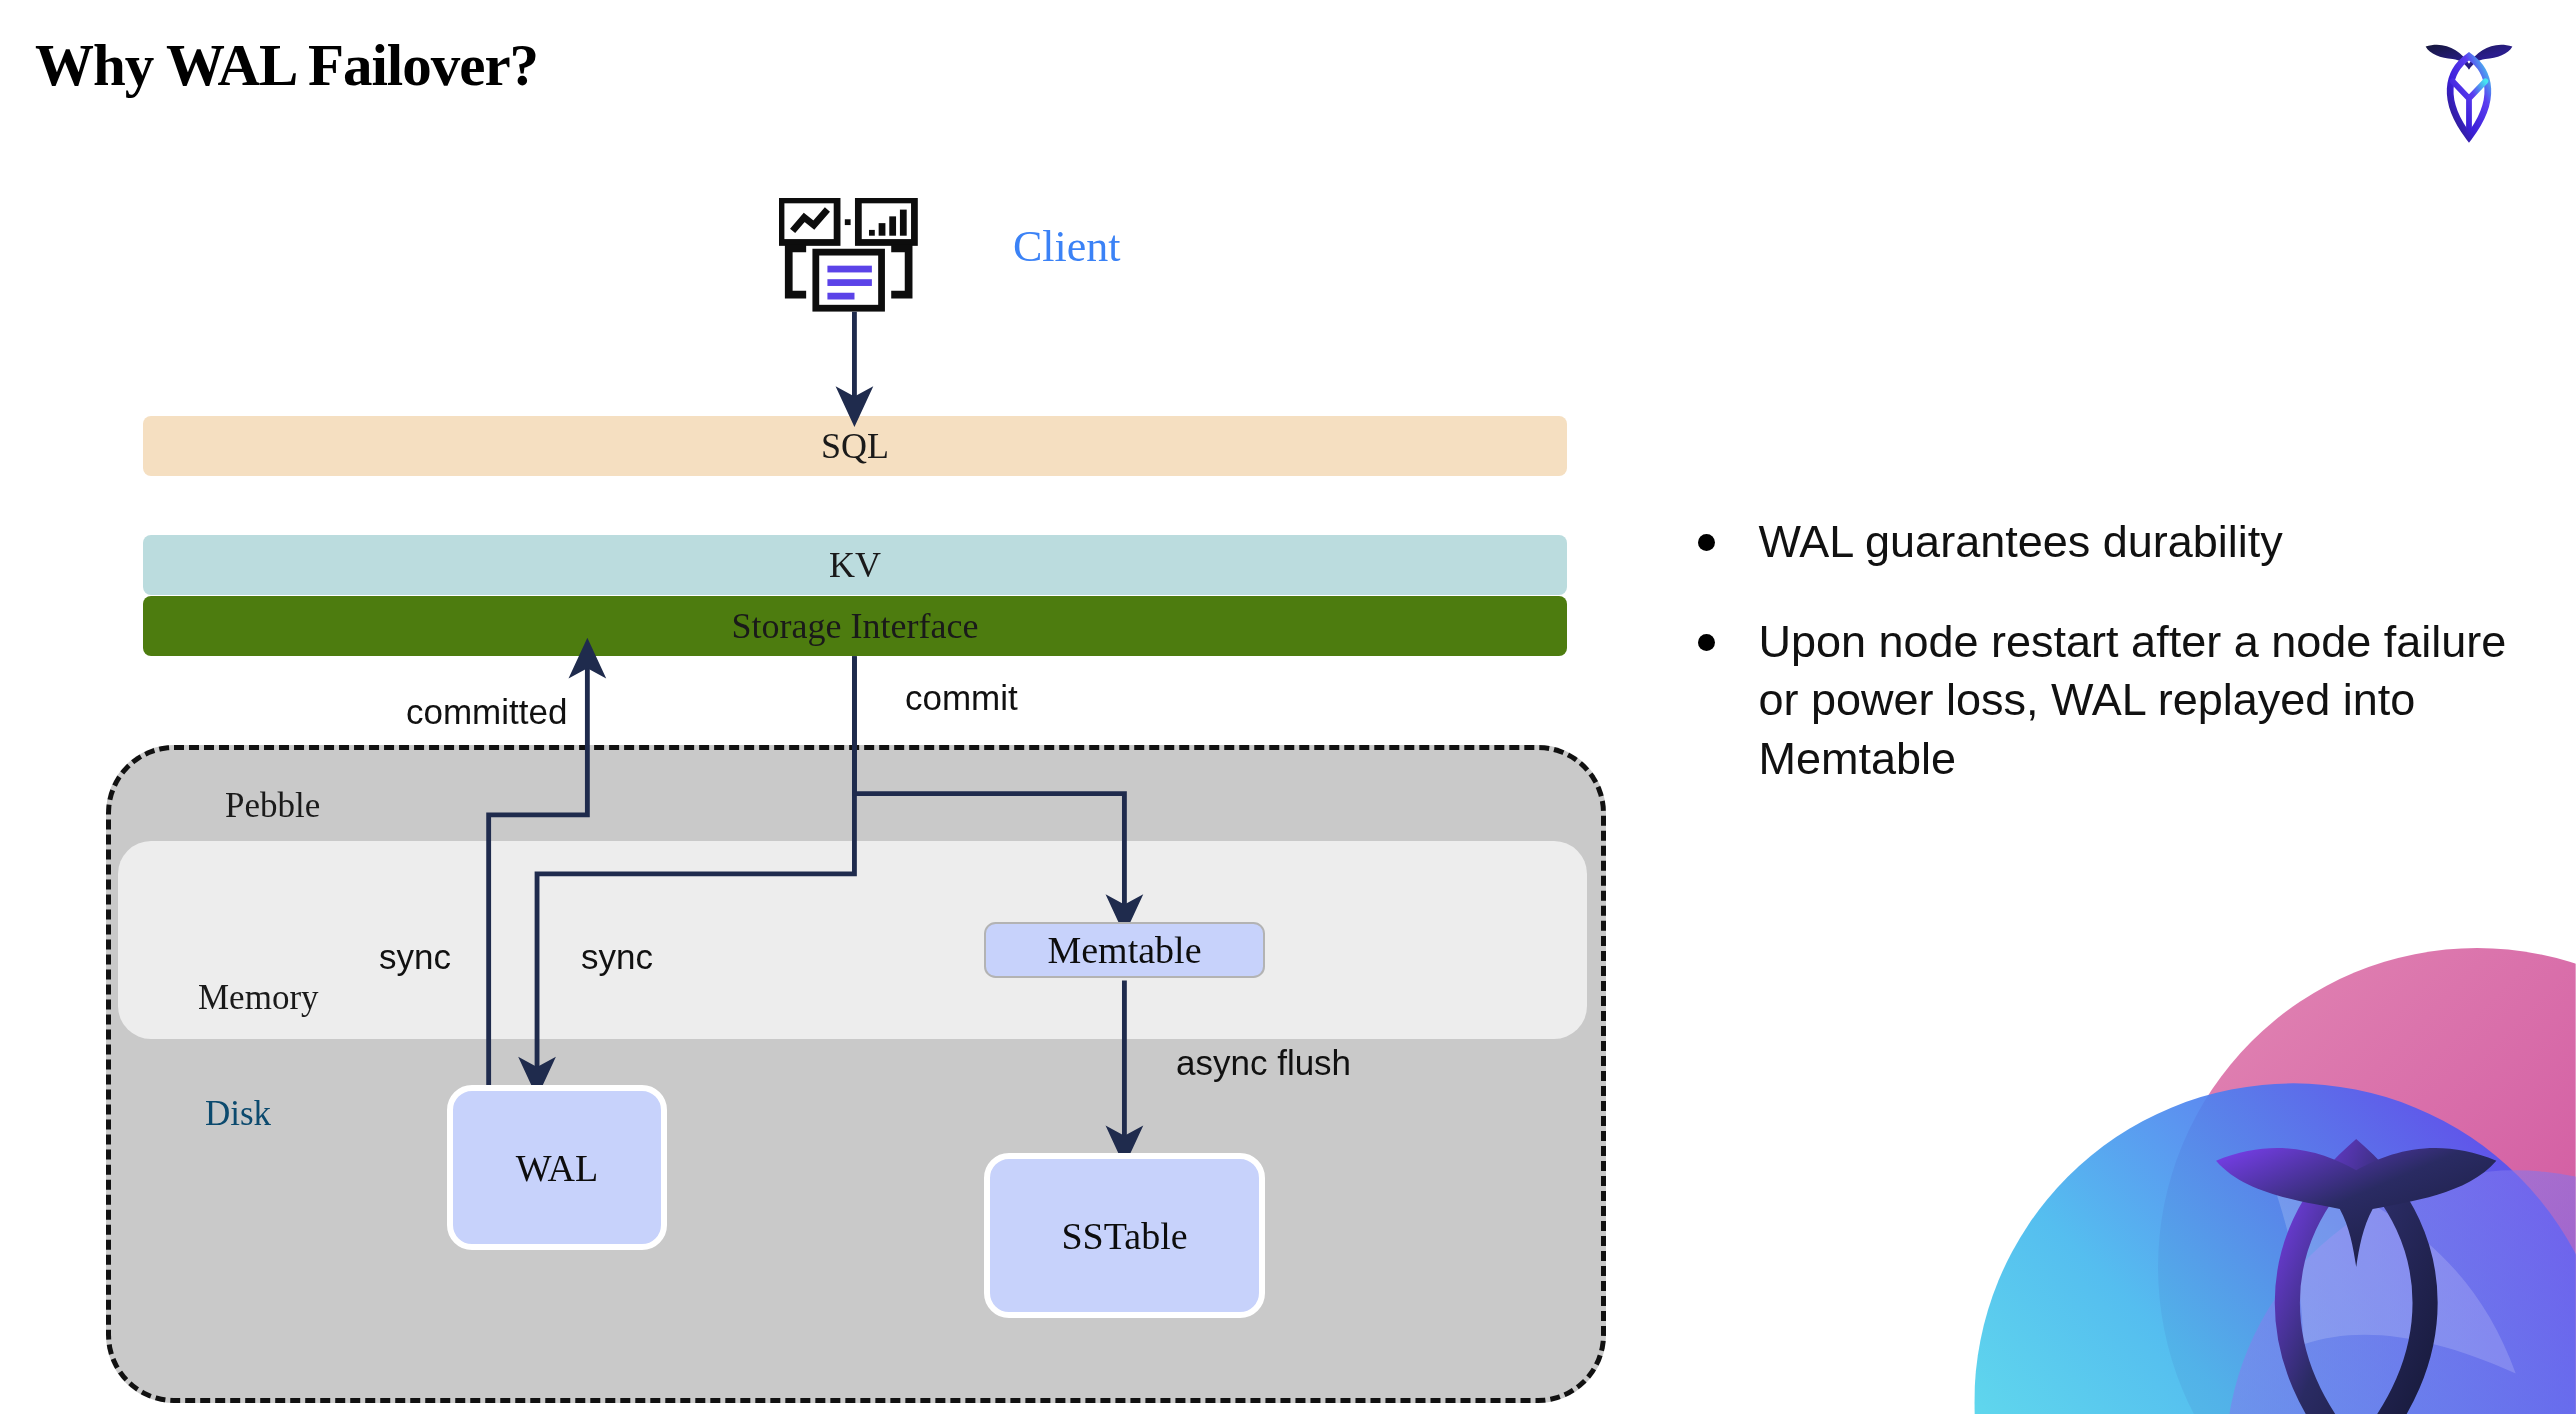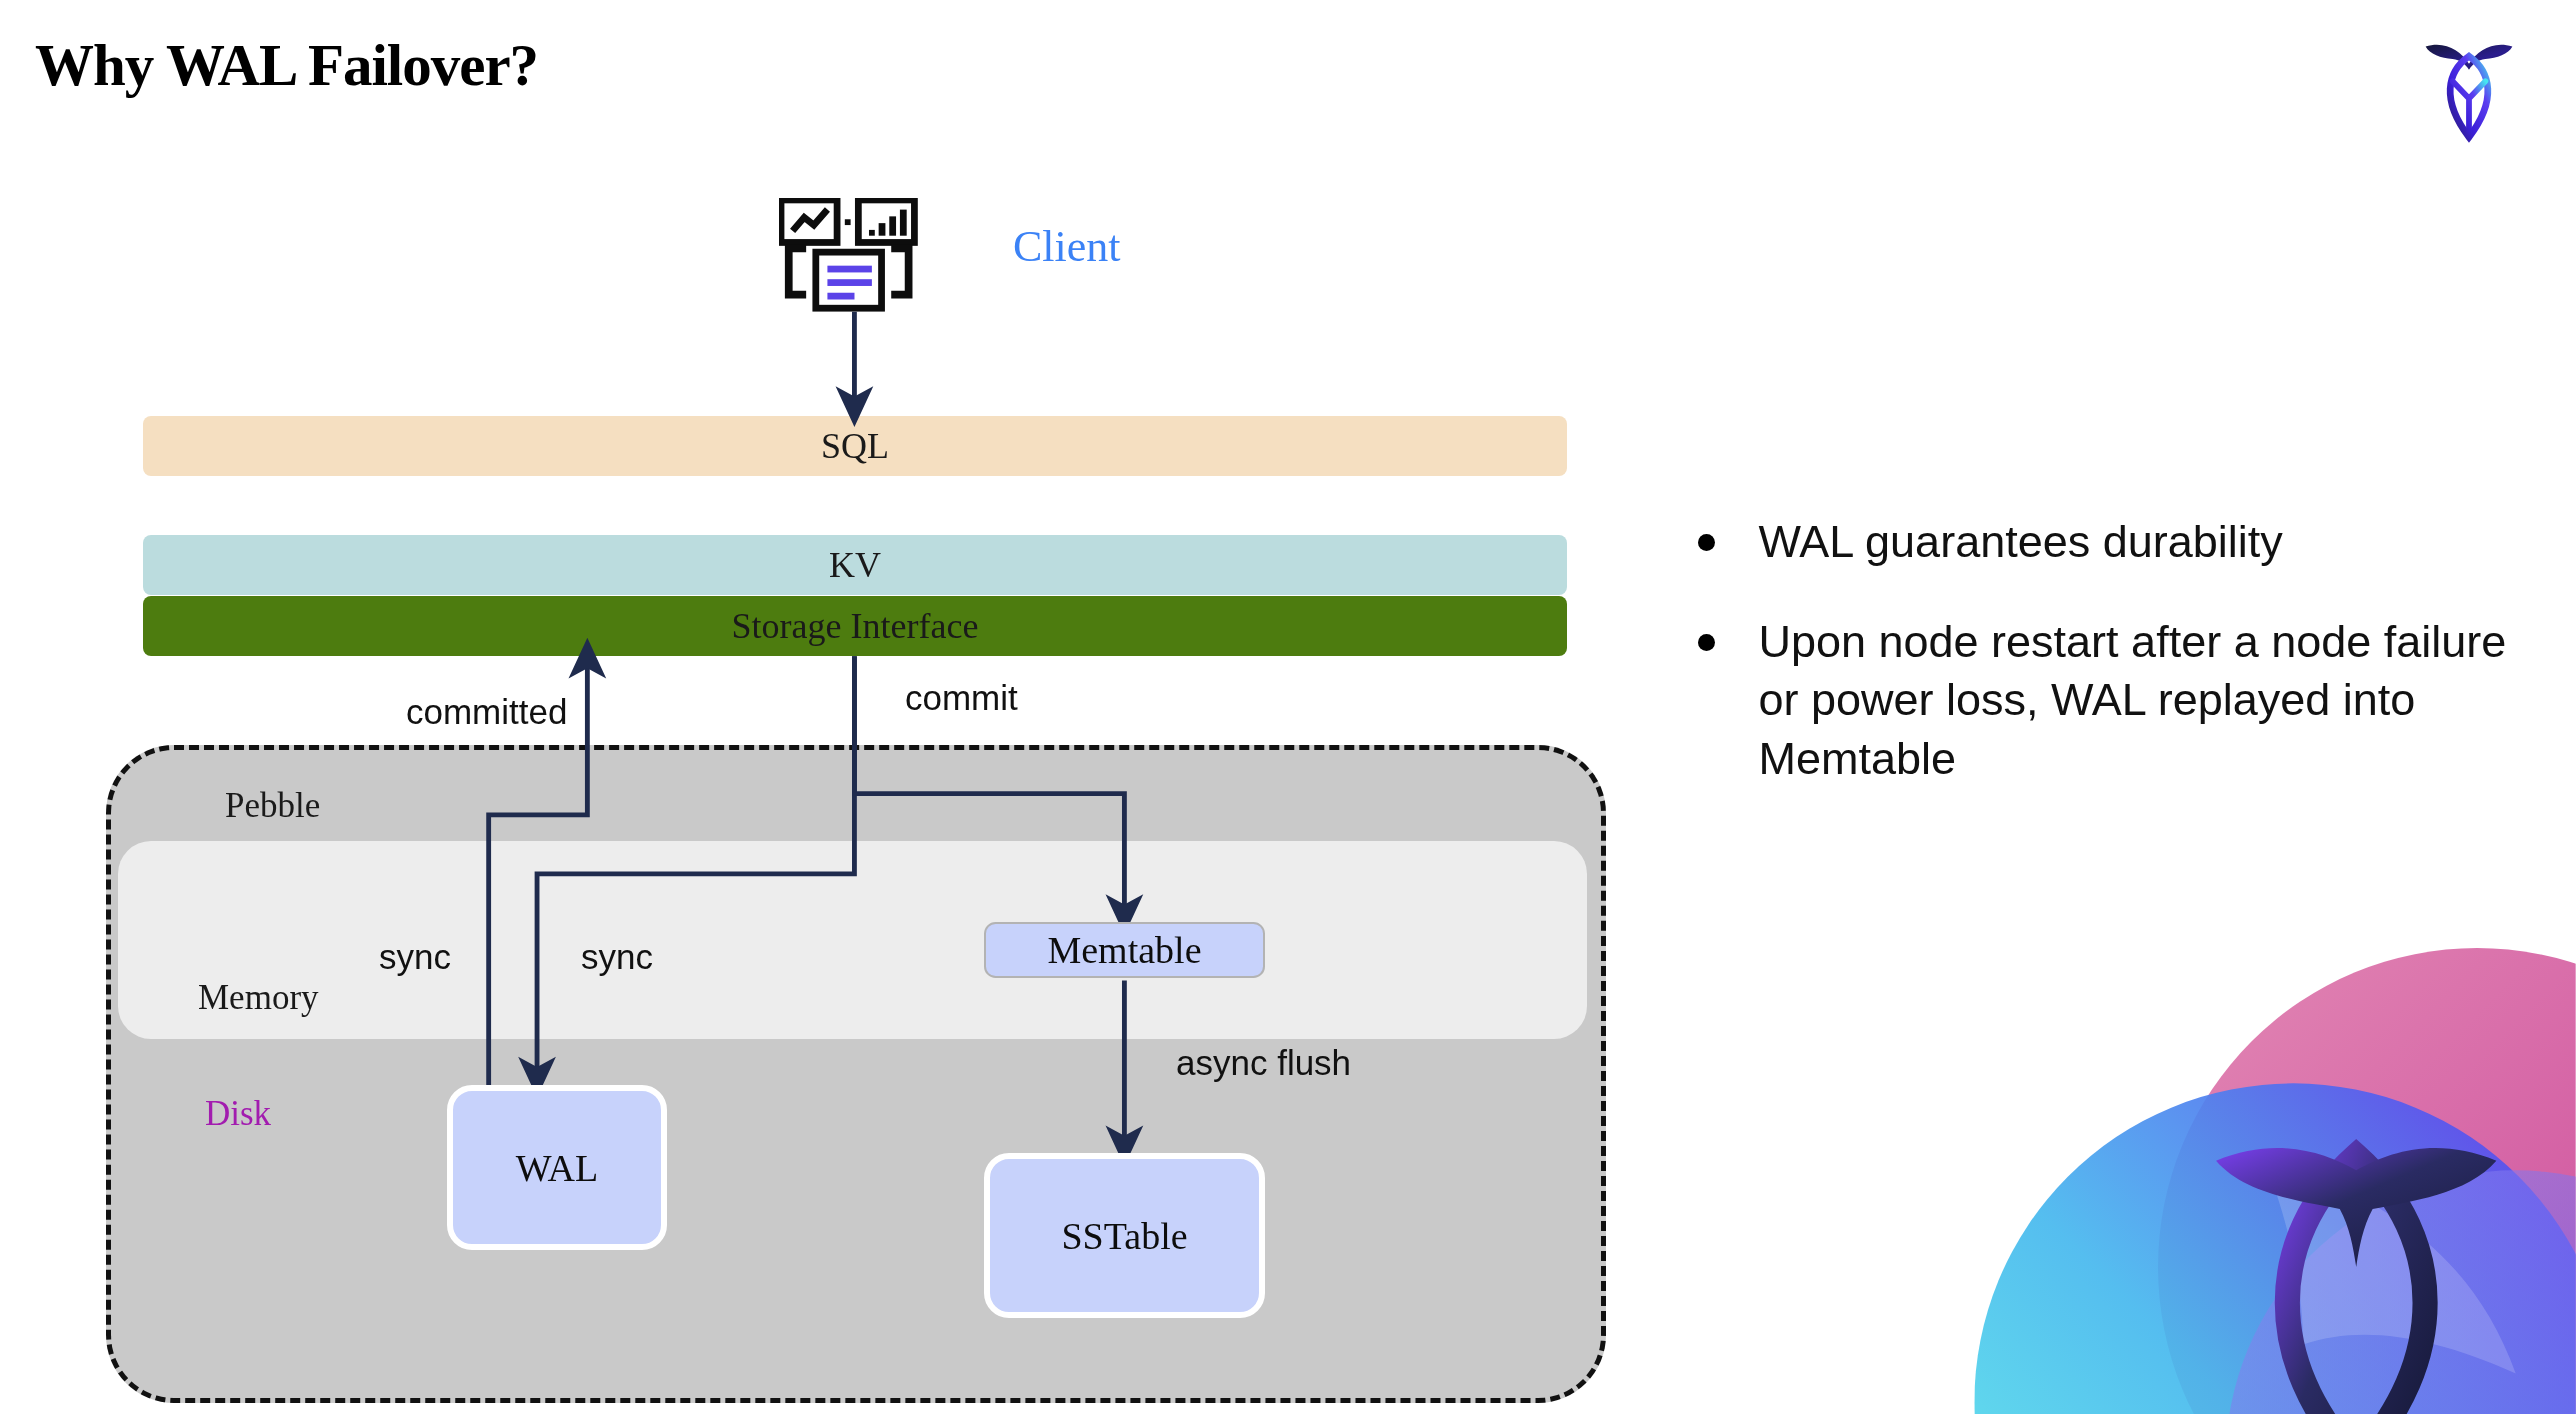--- a/index.html
+++ b/index.html
@@ -68,21 +68,21 @@
     width:1469px; height:198px;
     background:#ededed;
     border-radius:33px;
   }
   #memory-label{
     position:absolute; left:153px; top:978px;
     font-family:"Liberation Serif", serif; font-size:35px; color:#1a1a1a;margin-left:45px;
   }
   #disk-label{
     position:absolute; left:205px; top:1094px;
-    font-family:"Liberation Serif", serif; font-size:35px; color:#a21caf;
+    font-family:"Liberation Serif", serif; font-size:35px; color:#0c4a6e;
   }
 
   .node-box{
     position:absolute;
     background:#c7d2fb;
     display:flex; align-items:center; justify-content:center;
     font-family:"Liberation Serif", serif;
     font-weight:normal; font-size:38px; color:#0d0d0d;
     box-sizing:border-box;
   }

